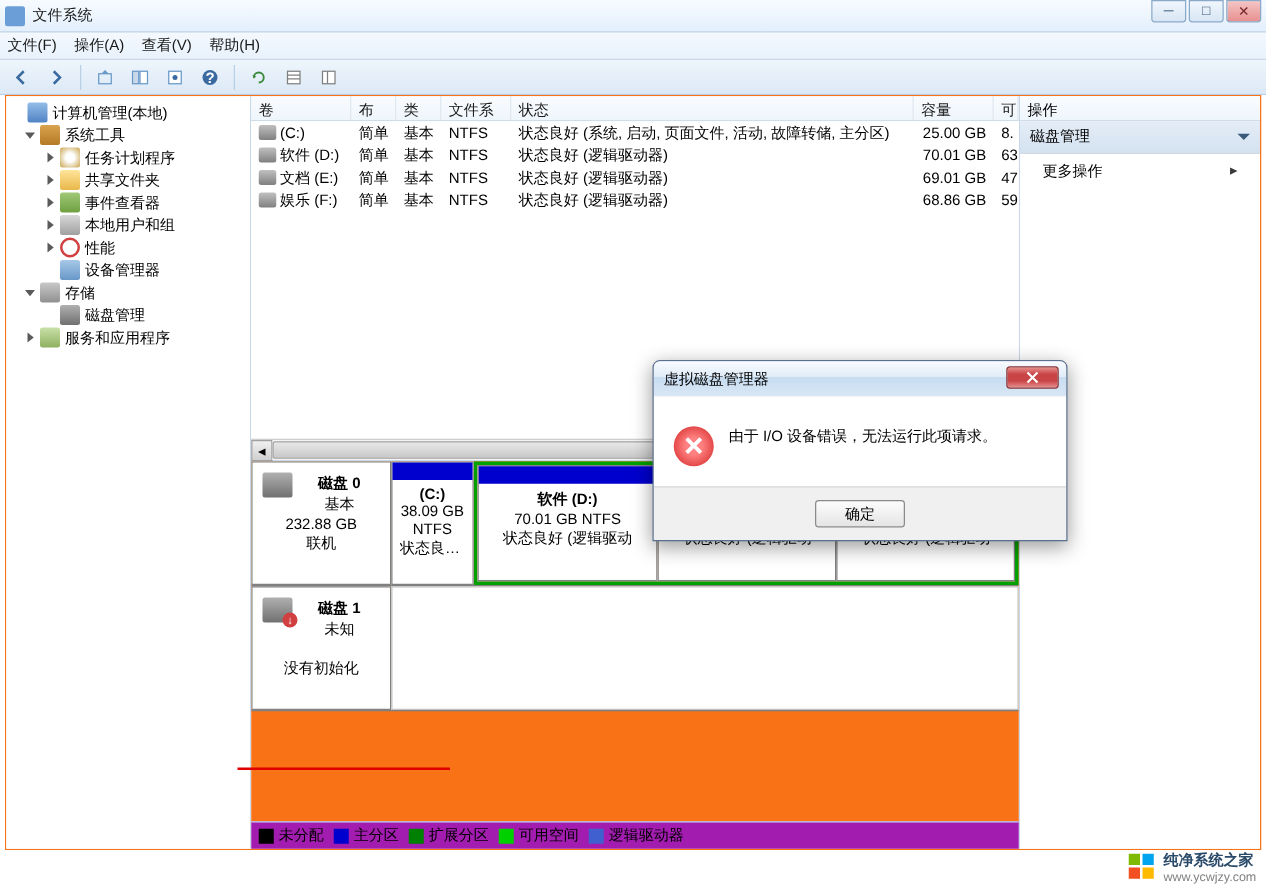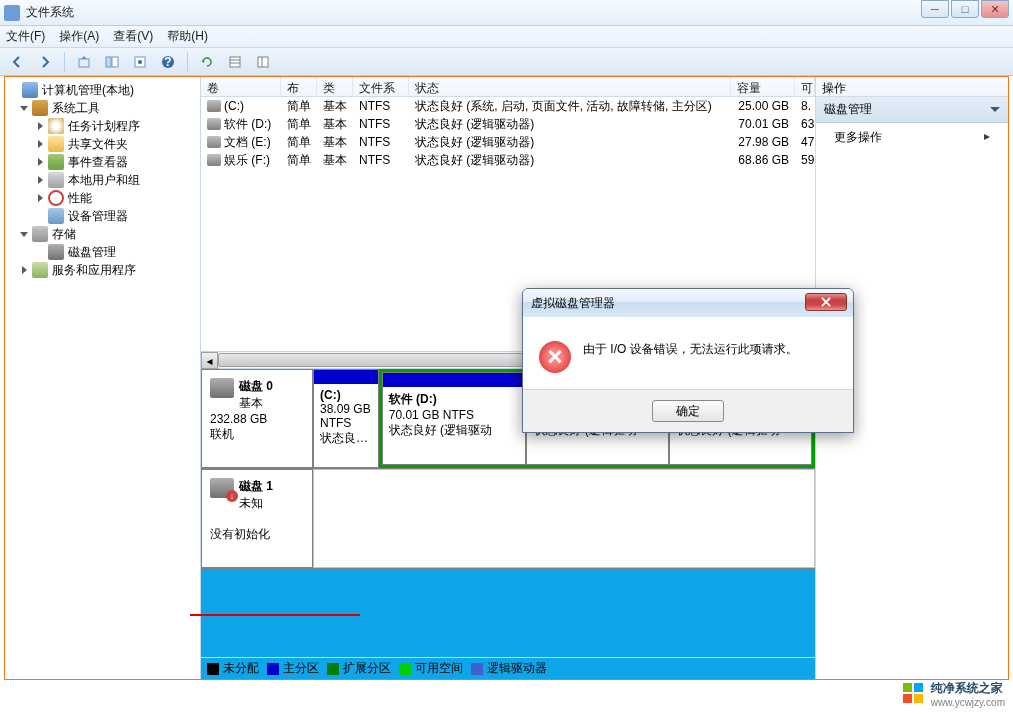--- a/index.html
+++ b/index.html
@@ -47,37 +47,37 @@
 .vh-cell { border-right:1px solid #e0e8f0; padding:3px 6px; color:#1a1a1a; }
 .volbody { flex:1; overflow:hidden; background:#fff; }
 .volrow { height:18px; display:flex; align-items:center; }
 .vr-cell { padding:1px 6px; white-space:nowrap; overflow:hidden; }
 .diskicon { width:14px; height:12px; background:linear-gradient(#c0c0c0,#808080); border-radius:2px; margin-right:3px; display:inline-block; vertical-align:-2px; }
 .scrollbar-h { height:17px; background:#f0f0f0; border-top:1px solid #d0d0d0; position:relative; }
 .sb-track { position:absolute; left:17px; right:17px; top:0; bottom:0; background:#f4f4f4; }
 .sb-thumb { position:absolute; top:1px; bottom:1px; left:0; width:60%; background:linear-gradient(#e8e8e8,#c8c8c8); border:1px solid #a0a0a0; border-radius:2px; }
 .sb-btn { width:17px; height:17px; position:absolute; top:0; background:linear-gradient(#f0f0f0,#d0d0d0); border:1px solid #a0a0a0; display:flex; align-items:center; justify-content:center; }
 
-.diskgraph { flex:1; background:#0ea5e9; overflow:auto; padding:0; }
+.diskgraph { flex:1; background:#f97316; overflow:auto; padding:0;text-align:center; }
 .diskrow { display:flex; border-bottom:1px solid #808080; min-height:100px; }
 .diskinfo { width:112px; border:1px solid #808080; border-right:1px solid #808080; padding:8px; background:#fff; }
 .diskinfo .dicon { width:24px; height:20px; background:linear-gradient(#b0b0b0,#707070); border-radius:2px; float:left; margin-right:5px; }
 .diskinfo .dicon.error { position:relative; }
 .diskinfo .dicon.error::after { content:"↓"; position:absolute; right:-4px; bottom:-4px; width:12px; height:12px; background:#d04040; color:#fff; border-radius:50%; font-size:9px; text-align:center; line-height:12px; }
 .diskparts { flex:1; display:flex; padding:0; }
 .partition { border:1px solid #808080; margin:0; padding:6px; background:#fff; position:relative; min-width:0; }
 .partition .phdr { height:14px; margin:-6px -6px 4px -6px; }
 .part-primary .phdr { background:#0000ce; }
 .part-ext { border:3px solid #00a000; }
 .part-ext .phdr { background:#0000ce; margin:-6px -6px 4px -6px; }
 .partition .pname { font-weight:bold; }
 .partition .psize { }
 .partition .pstat { white-space:nowrap; overflow:hidden; text-overflow:ellipsis; }
 
-.legend { height:22px; border-top:1px solid #c8d8e8; display:flex; align-items:center; gap:8px; padding:0 6px; background:#0ea5e9; }
+.legend { height:22px; border-top:1px solid #c8d8e8; display:flex; align-items:center; gap:8px; padding:0 6px; background:#a21caf; }
 .leg-item { display:flex; align-items:center; gap:4px; }
 .leg-sw { width:12px; height:12px; }
 
 .actionpane { width:192px; background:#fff; }
 .ap-head { height:20px; background:linear-gradient(#fafcfe,#eef5fc); border-bottom:1px solid #d0dce8; padding:3px 6px; }
 .ap-section { background:linear-gradient(#e4edf7,#d4e2f0); padding:4px 8px; border-bottom:1px solid #c0d0e0; display:flex; justify-content:space-between; align-items:center; }
 .ap-section .arr { border-style:solid; border-width:5px 5px 0 5px; border-color:#3a5a7a transparent transparent transparent; }
 .ap-item { padding:6px 18px; cursor:pointer; display:flex; justify-content:space-between; }
 .ap-item .arr2 { color:#3a3a3a; }
 
@@ -270,21 +270,21 @@
             <div class="vr-cell" style="flex:1">状态良好 (逻辑驱动器)</div>
             <div class="vr-cell" style="width:64px;text-align:right">70.01 GB</div>
             <div class="vr-cell" style="width:20px">63</div>
           </div>
         <div class="volrow">
             <div class="vr-cell" style="width:80px"><span class="diskicon"></span><span>文档 (E:)</span></div>
             <div class="vr-cell" style="width:36px">简单</div>
             <div class="vr-cell" style="width:36px">基本</div>
             <div class="vr-cell" style="width:56px">NTFS</div>
             <div class="vr-cell" style="flex:1">状态良好 (逻辑驱动器)</div>
-            <div class="vr-cell" style="width:64px;text-align:right">27.98 GB</div>
+            <div class="vr-cell" style="width:64px;text-align:right">69.01 GB</div>
             <div class="vr-cell" style="width:20px">47</div>
           </div>
         <div class="volrow">
             <div class="vr-cell" style="width:80px"><span class="diskicon"></span><span>娱乐 (F:)</span></div>
             <div class="vr-cell" style="width:36px">简单</div>
             <div class="vr-cell" style="width:36px">基本</div>
             <div class="vr-cell" style="width:56px">NTFS</div>
             <div class="vr-cell" style="flex:1">状态良好 (逻辑驱动器)</div>
             <div class="vr-cell" style="width:64px;text-align:right">68.86 GB</div>
             <div class="vr-cell" style="width:20px">59</div>

